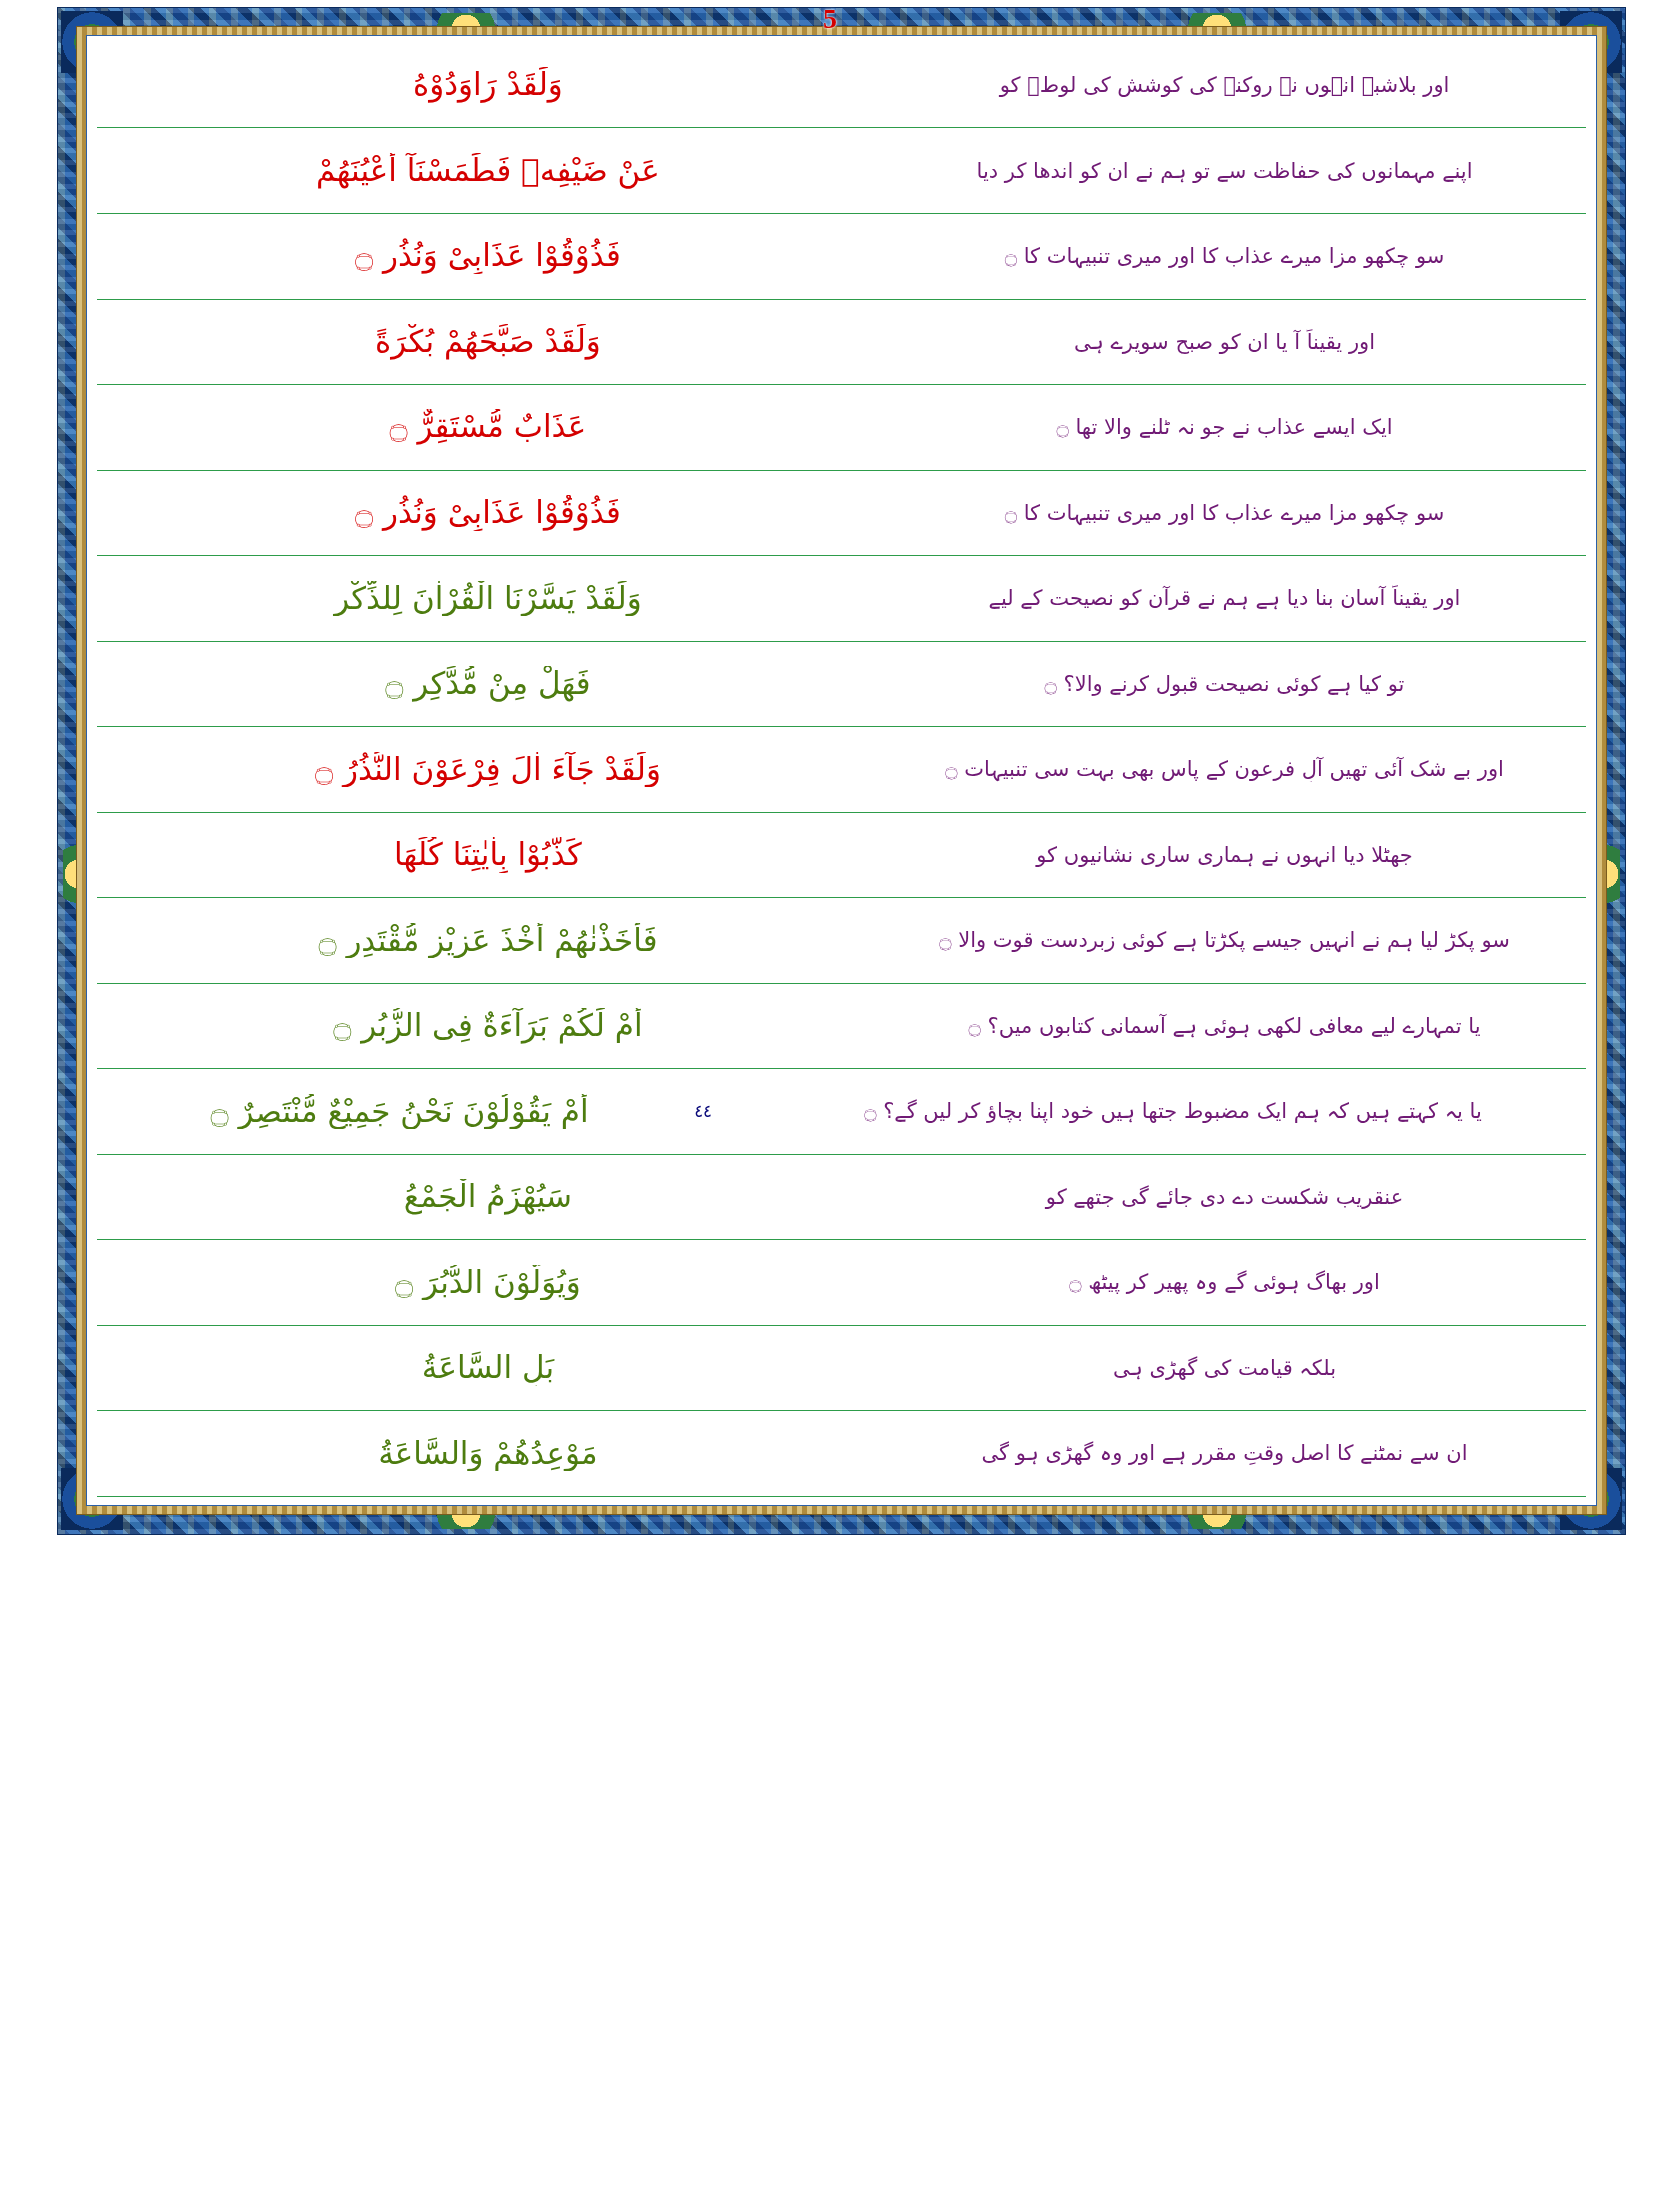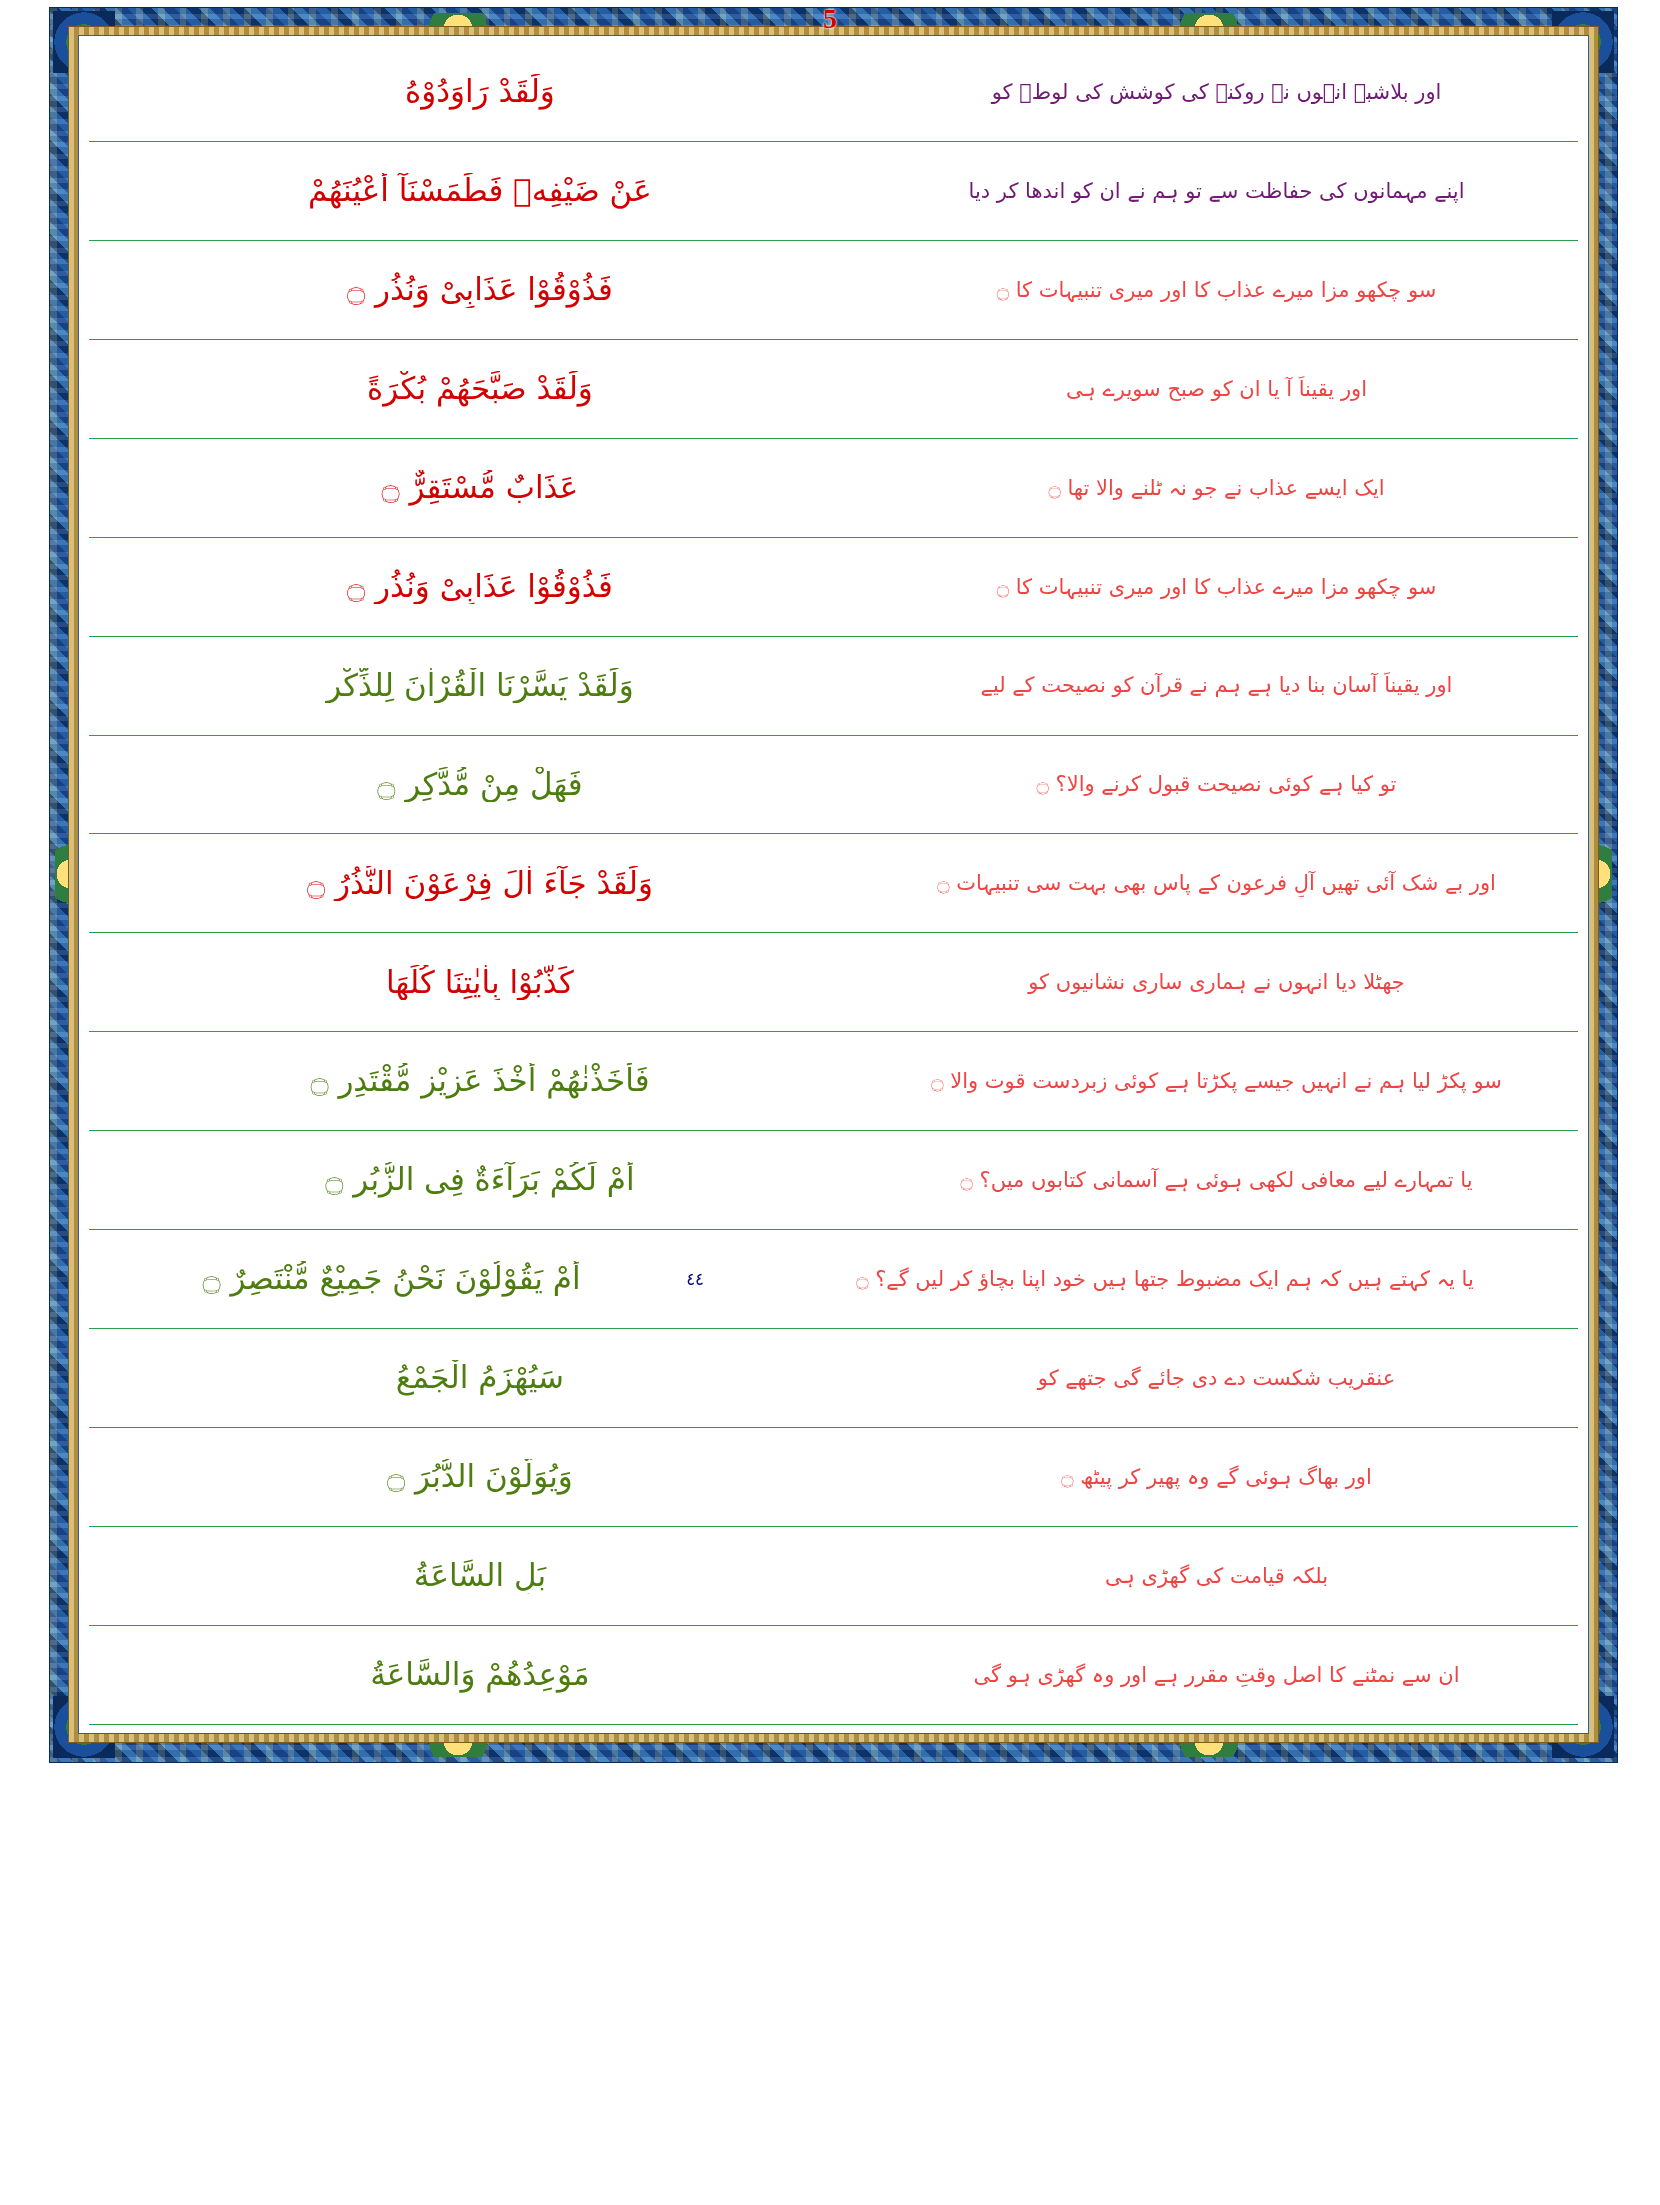--- a/index.html
+++ b/index.html
@@ -12,24 +12,24 @@
     position: relative;
     width: 1660px;
     height: 2205px;
     background: #ffffff;
     overflow: hidden;
   }
 
   
   .frame-outer {
     position: absolute;
-    left: 49px;
+    left: 57px;
     top: 6.7px;
     width: 1569px;
-    height: 1756px;
+    height: 1528px;
     background:
       repeating-linear-gradient(45deg,
         #1a4f9c 0px, #1a4f9c 8.3px,
         #2c6fbf 8.3px, #2c6fbf 16.6px,
         #0e3a78 16.6px, #0e3a78 25px,
         #3f86cc 25px, #3f86cc 33px);
     border: 1.7px solid #0a2a5c;
     box-sizing: border-box;
   }
   .frame-outer:before {
@@ -147,21 +147,21 @@
   }
   .arabic.red { color: #d40000; }
 
   .urdu {
     direction: rtl;
     flex: 1 1 48%;
     text-align: center;
     font-family: "DejaVu Sans", sans-serif;
     font-size: 21px;
     line-height: 1.25;
-    color: #ef4444;
+    color: #701a75;
     white-space: nowrap;
     overflow: hidden;
   }
   .urdu.red { color: #701a75; }
 
   
   .verse-row.split .arabic { flex: 0 0 40%; }
   .verse-row.split .mid-num { flex: 0 0 5%; text-align: left; color:#0a0a7a; font-size: 16.6px; }
   .verse-row.split .urdu { flex: 1 1 55%; }
 </style>

